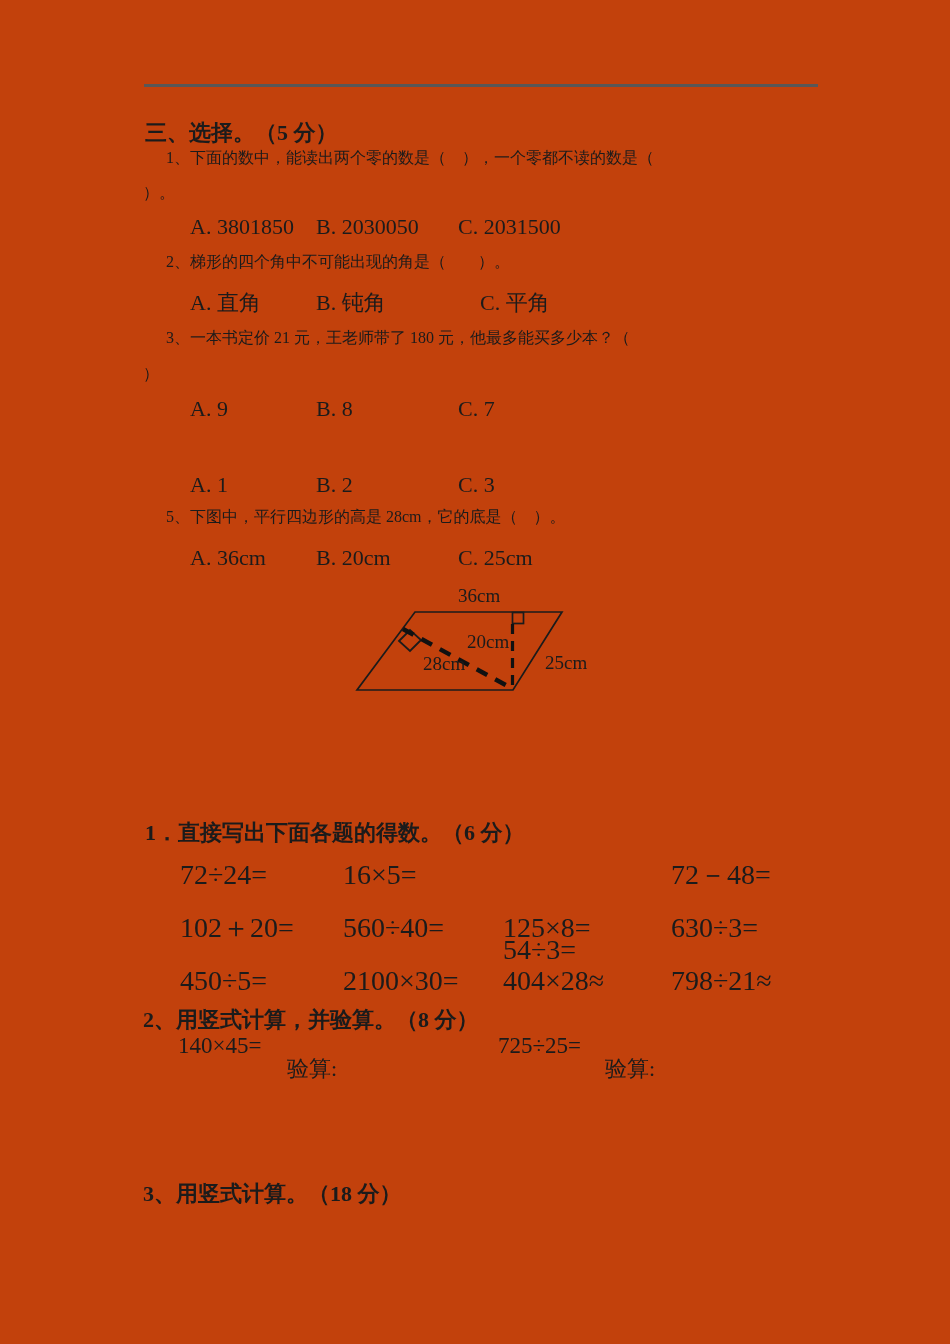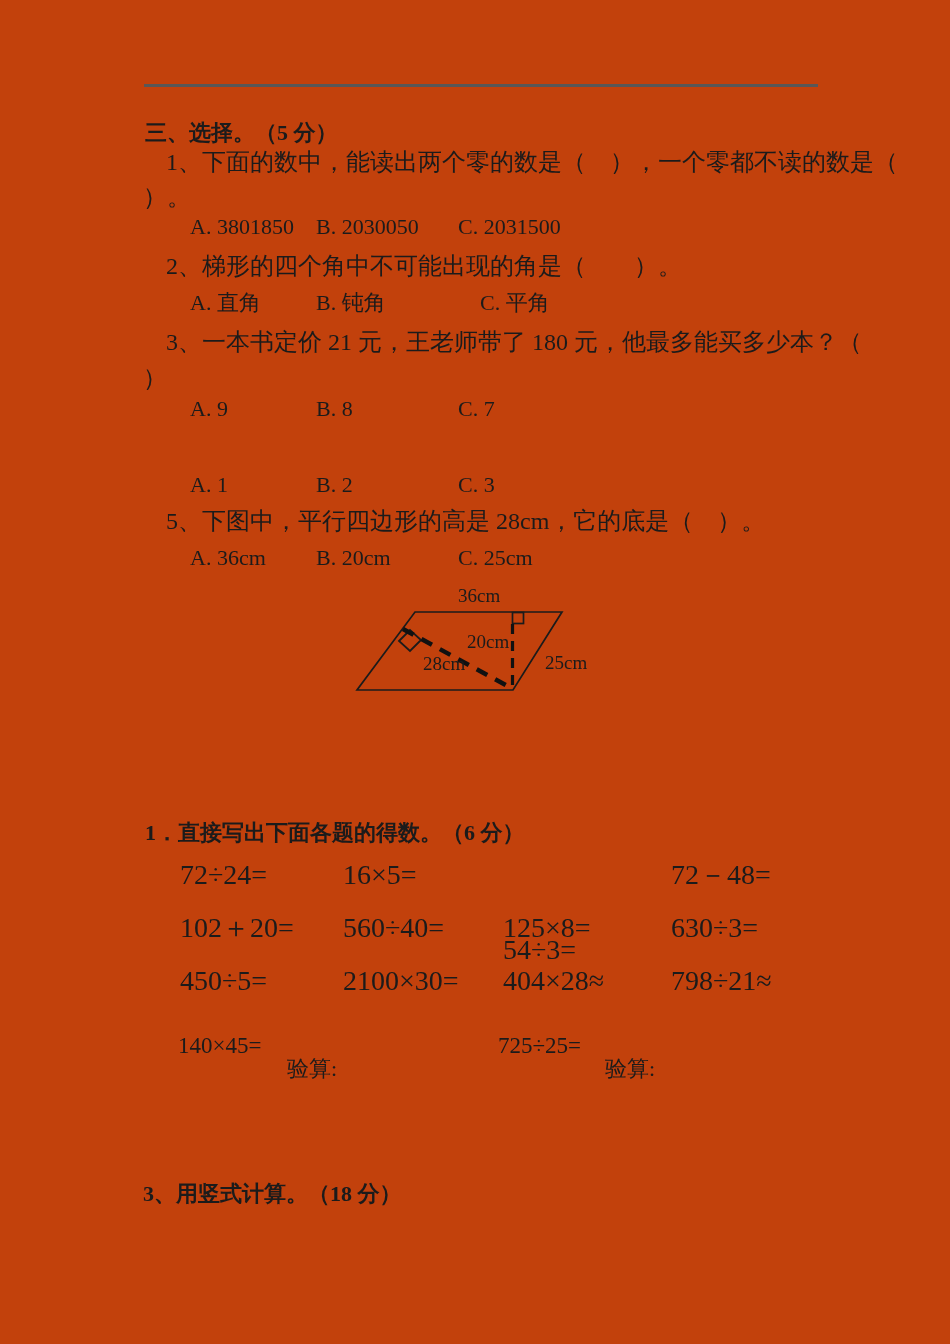--- a/index.html
+++ b/index.html
@@ -1,19 +1,19 @@
 <!DOCTYPE html>
 <html><head>
 <meta charset="utf-8">
 <style>
   html,body{margin:0;padding:0;background:#ffffff;}
   #page{position:relative;width:950px;height:1344px;background:#c2410c;overflow:hidden;
         font-family:"Liberation Serif","DejaVu Serif",serif;color:#1b1b1b;}
   .t{position:absolute;white-space:nowrap;line-height:1.12;}
-  .cjk{font-size:24px;}
+  .cjk{font-size:16px;}
   .hd{font-size:22px;font-weight:700;}
   .opt{font-size:22px;}
   .calc{font-size:28px;}
   .rule{position:absolute;background:#575757;}
   svg text{font-family:"Liberation Serif","DejaVu Serif",serif;fill:#1b1b1b;}
 </style>
 </head>
 <body>
 
 <div id="page">
@@ -70,20 +70,21 @@
   <div class="t calc" style="left:180px;top:912px;">102＋20=</div>
   <div class="t calc" style="left:343px;top:912px;">560÷40=</div>
   <div class="t calc" style="left:503px;top:912px;">125×8=</div>
   <div class="t calc" style="left:671px;top:912px;">630÷3=</div>
 
   <div class="t calc" style="left:180px;top:965px;">450÷5=</div>
   <div class="t calc" style="left:343px;top:965px;">2100×30=</div>
   <div class="t calc" style="left:503px;top:965px;">404×28≈</div>
   <div class="t calc" style="left:671px;top:965px;">798÷21≈</div>
 
+  <div class="t hd" style="left:143px;top:1008px;">2、用竖式计算，并验算。（8 分）</div>
   <div class="t calc" style="left:178px;top:1033px;font-size:23px;">140×45=</div>
   <div class="t calc" style="left:498px;top:1033px;font-size:23px;">725÷25=</div>
   <div class="t cjk" style="left:287px;top:1057px;font-size:22px;">验算:</div>
   <div class="t cjk" style="left:605px;top:1057px;font-size:22px;">验算:</div>
 
   <div class="t hd" style="left:143px;top:1182px;">3、用竖式计算。（18 分）</div>
 
 </div>
 
 </body></html>

